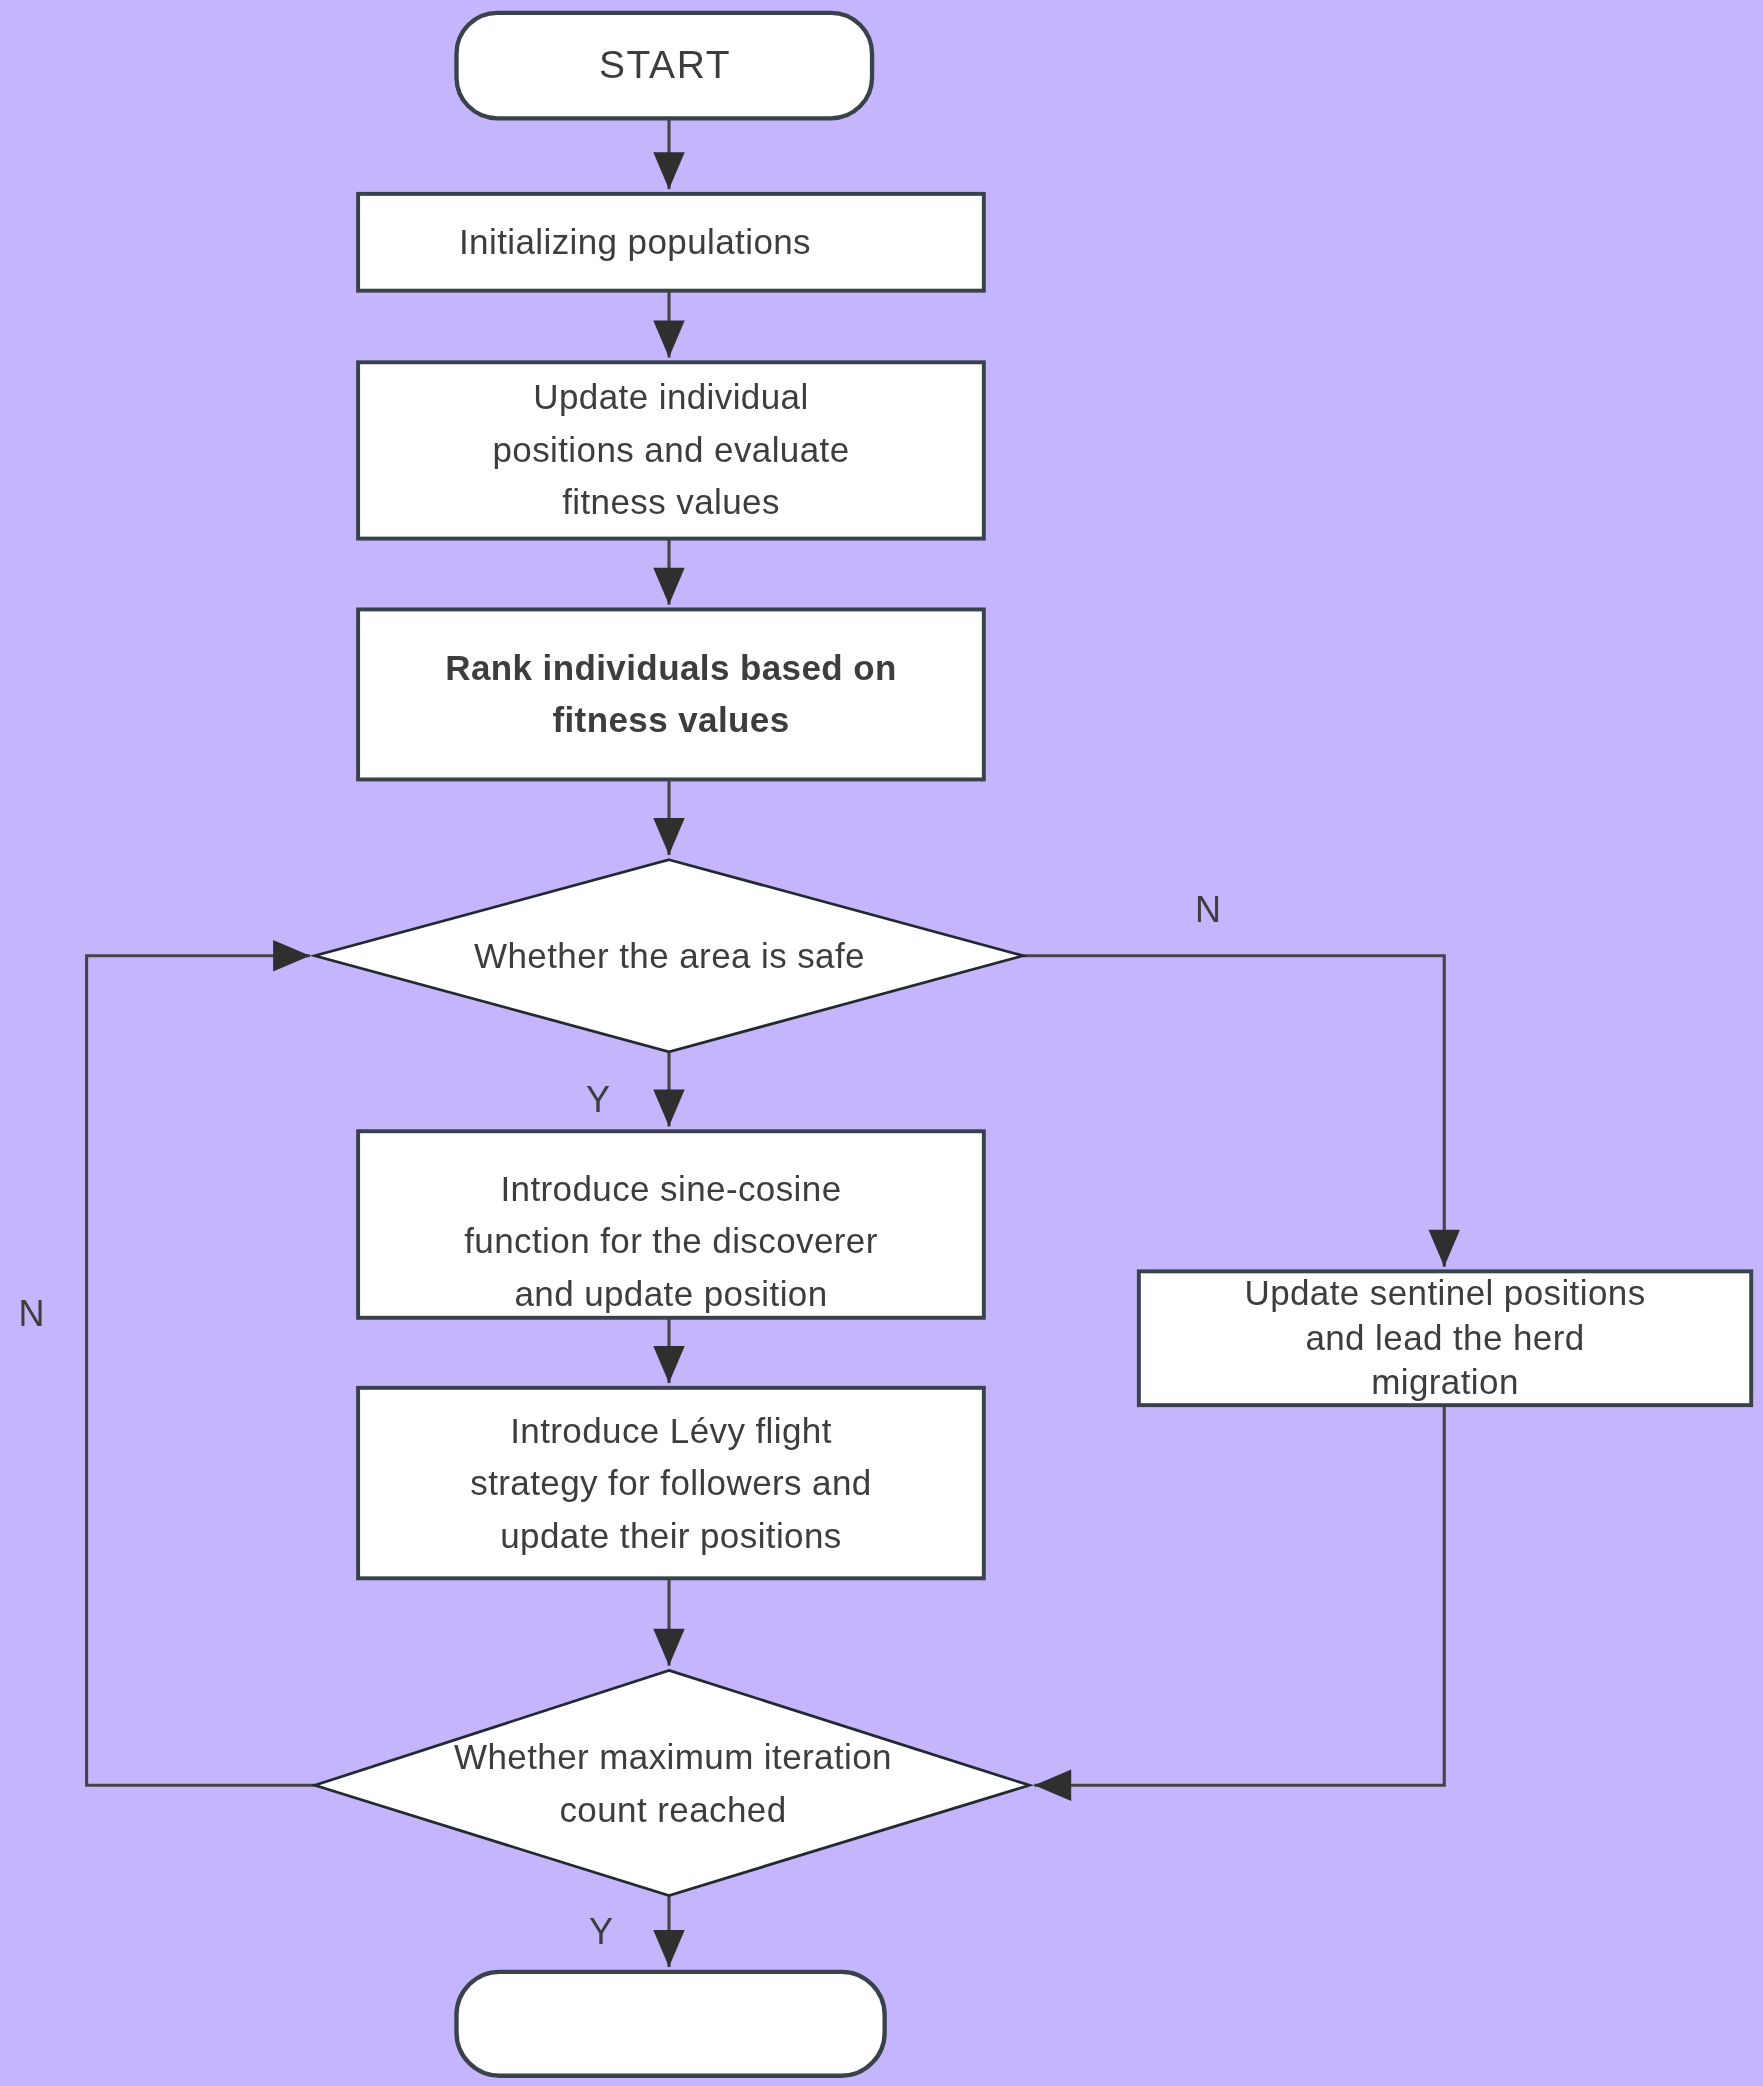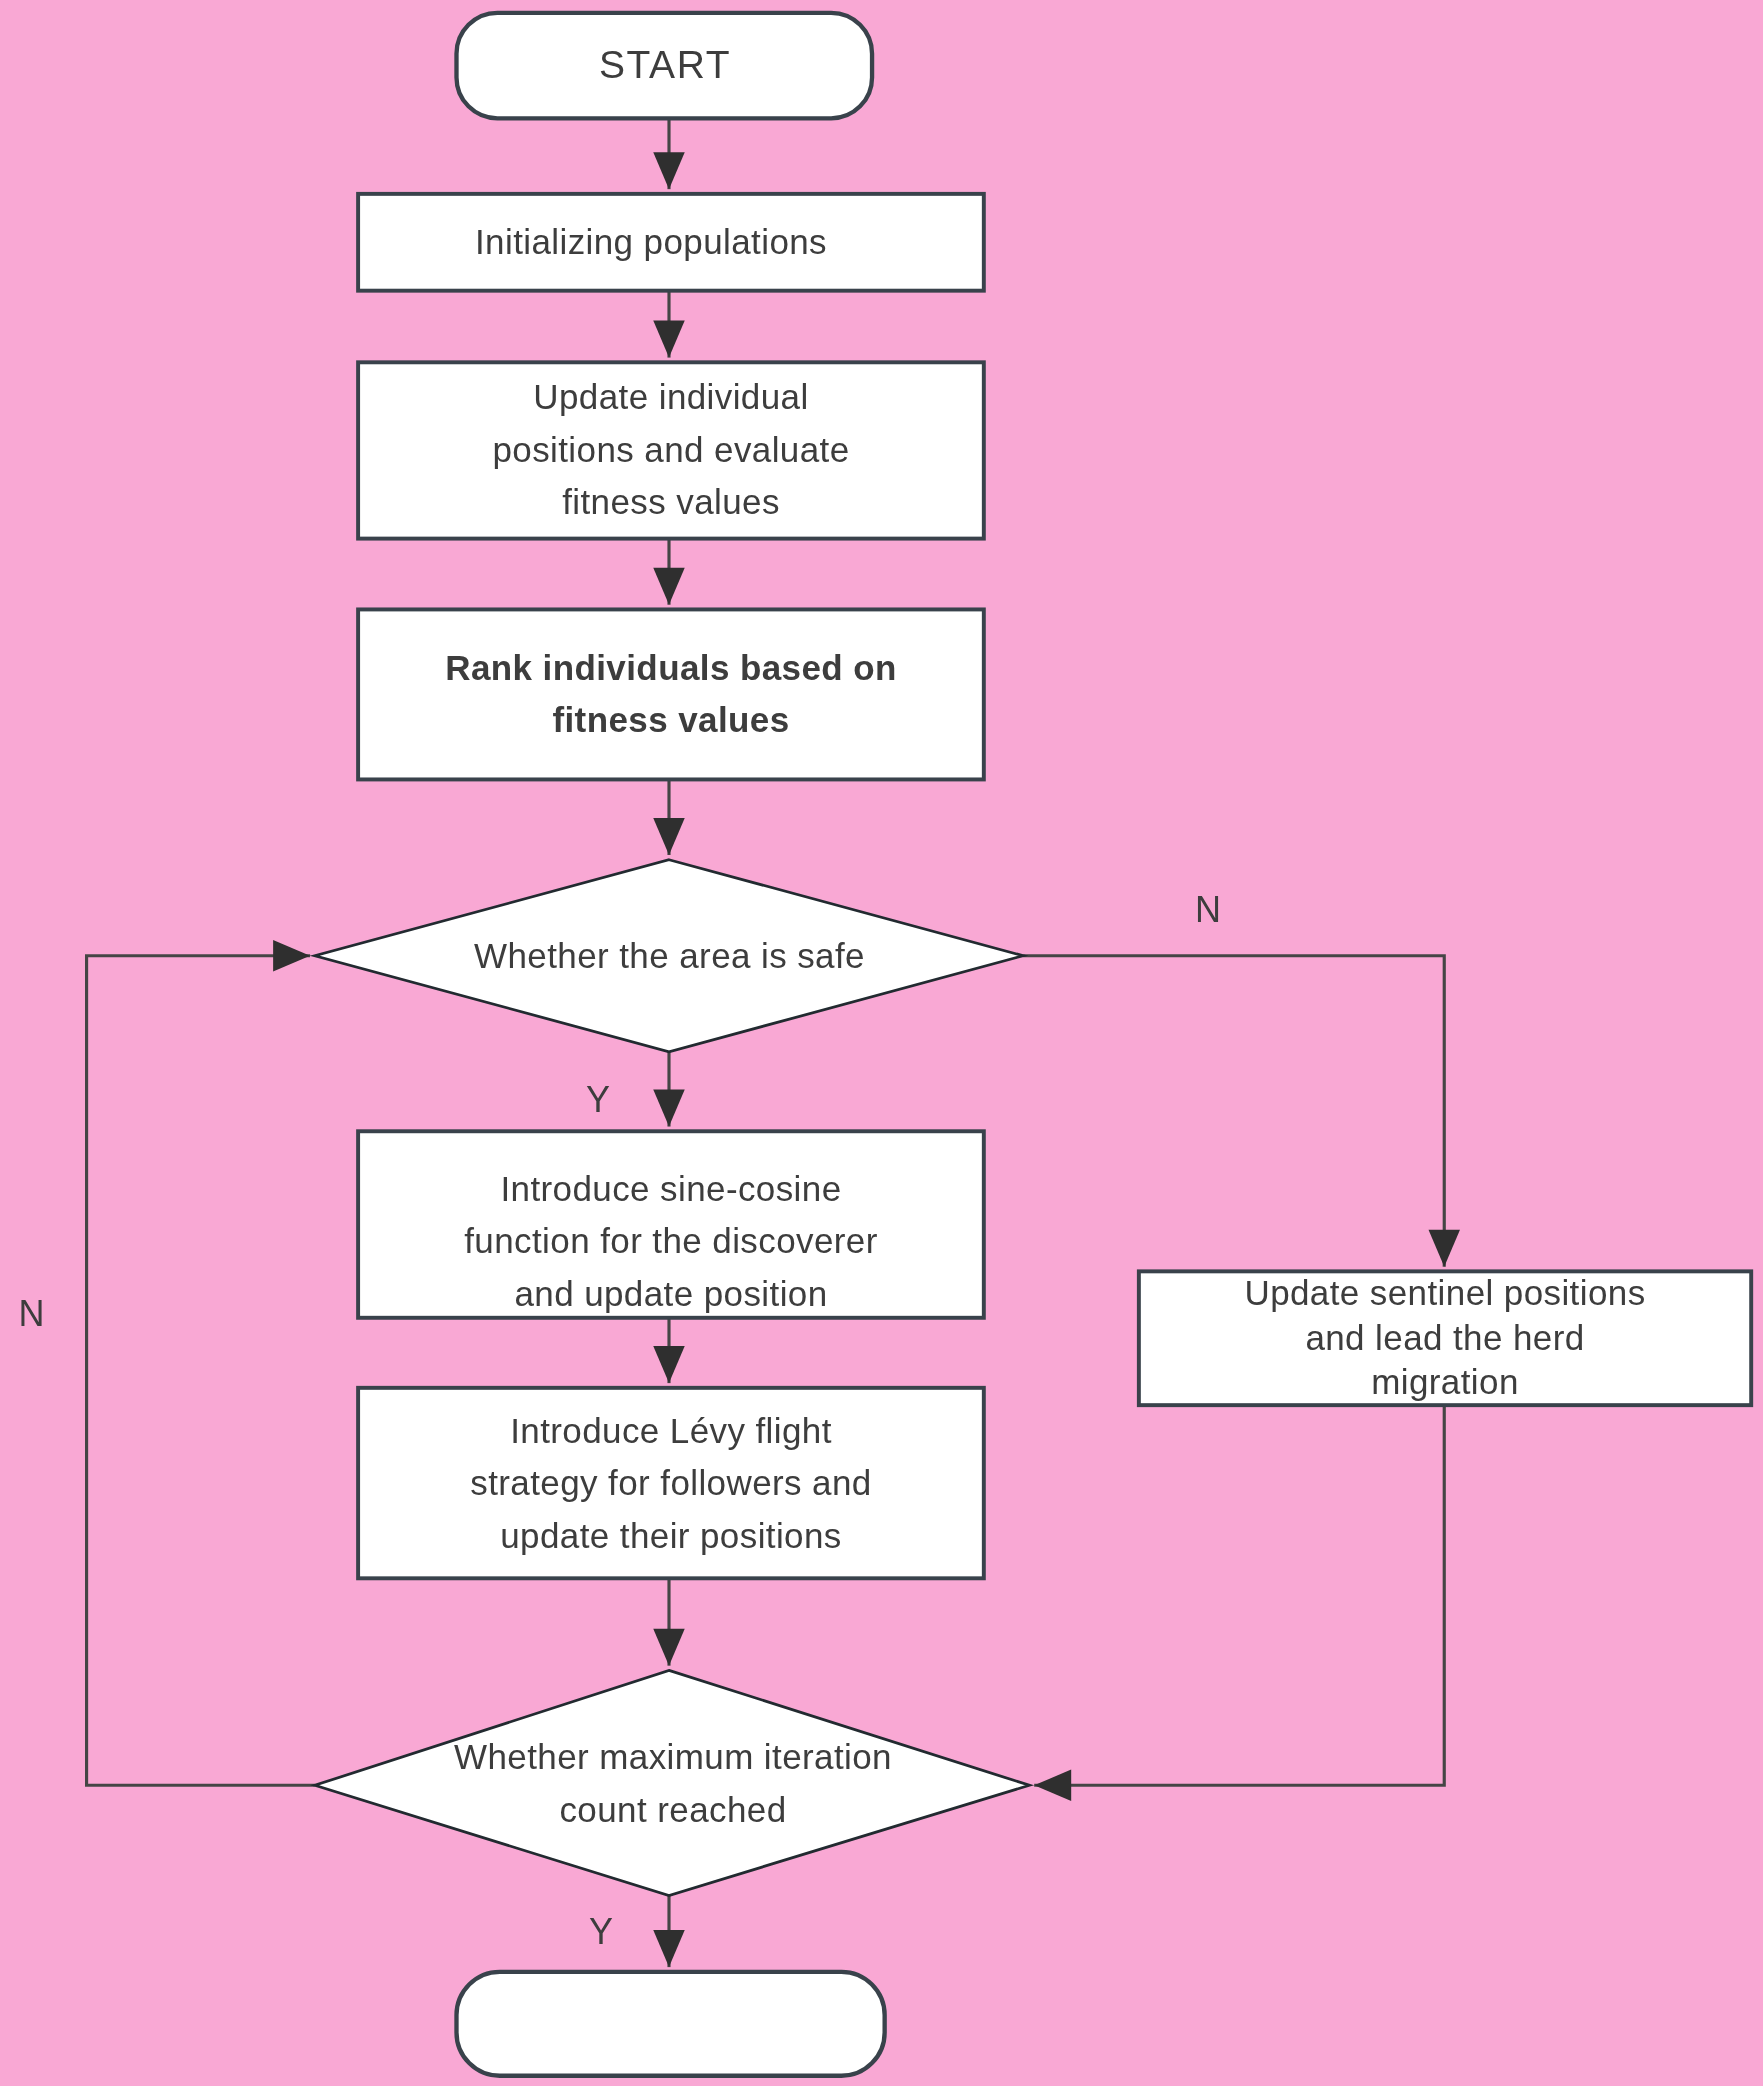--- a/index.html
+++ b/index.html
@@ -4,21 +4,21 @@
 <style>
   html, body {
     margin: 0;
     padding: 0;
     background: #ffffff;
   }
   .canvas {
     position: relative;
     width: 1763px;
     height: 2087px;
-    background: #f9a8d4;
+    background: #c4b5fd;
     font-family: "Liberation Sans", sans-serif;
     overflow: hidden;
   }
   .layer {
     position: absolute;
     left: 0;
     top: 0;
   }
   .lbl {
     position: absolute;
@@ -84,21 +84,21 @@
       <rect x="455" y="1437" width="795" height="237" stroke-width="5"></rect>
       <rect x="455" y="1763" width="795" height="242" stroke-width="5"></rect>
       <rect x="1447" y="1615" width="778" height="170" stroke-width="5"></rect>
       <polygon points="850,2122 1308,2268 850,2408 400,2268" stroke="#222a30" stroke-width="3.5"></polygon>
       <rect x="580" y="2505" width="544" height="132" rx="55" stroke-width="5.5"></rect>
     </g>
   </svg>
 
   <div class="lbl lbl--terminator" style="left:457px; top:12.6px; width:416px; height:105px;">START</div>
 
-  <div class="lbl" style="left:358px; top:194px; width:554px; height:97px;padding-left:16px;">Initializing populations</div>
+  <div class="lbl" style="left:358px; top:194px; width:554px; height:97px;">Initializing populations</div>
 
   <div class="lbl" style="left:358px; top:362px; width:626px; height:176px;">Update individual
 positions and evaluate
 fitness values</div>
 
   <div class="lbl" style="left:358px; top:609px; width:626px; height:170px;font-weight:bold;">Rank individuals based on
 fitness values</div>
 
   <div class="lbl" style="left:315px; top:860px; width:709px; height:192px;">Whether the area is safe</div>
 

